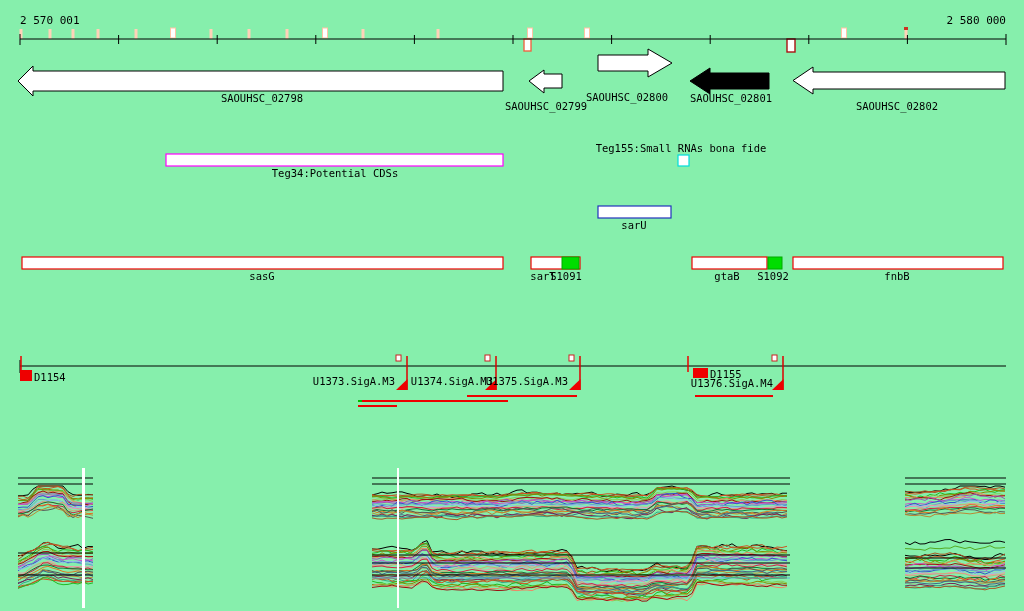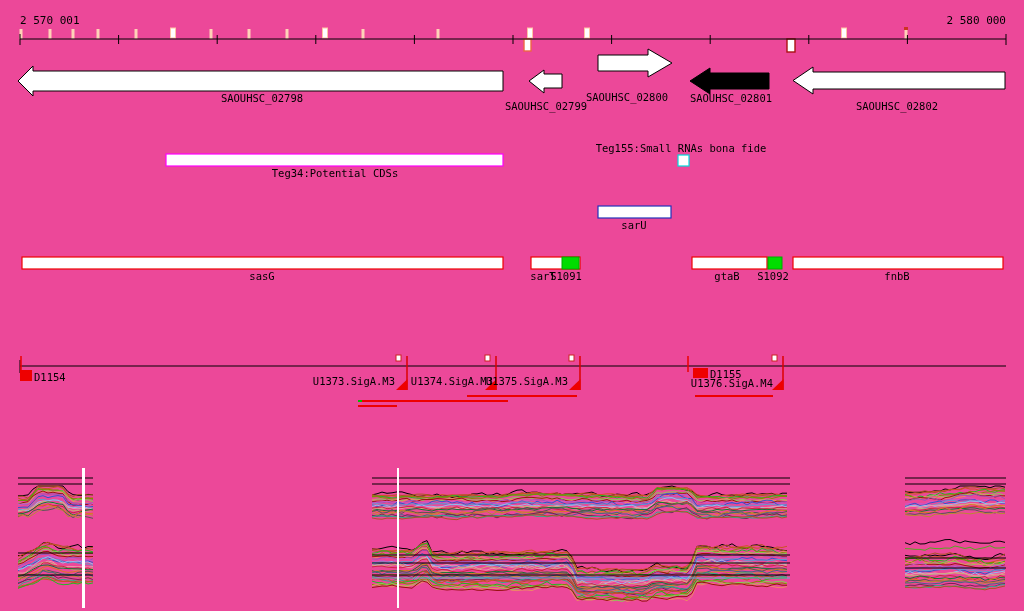--- a/index.html
+++ b/index.html
@@ -1,16 +1,16 @@
 <!DOCTYPE html>
 <html><head>
 <meta charset="utf-8">
 <style>
   html,body{margin:0;padding:0;background:#ffffff;}
-  .stage{position:relative;width:1024px;height:611px;background:#ec4899;overflow:hidden;text-align:right;}
+  .stage{position:relative;width:1024px;height:611px;background:#86efac;overflow:hidden;text-align:right;}
   svg{display:block;}
   text{font-family:"DejaVu Sans Mono","Liberation Mono",monospace;font-size:10.5px;fill:#000;}
   text.ruler-label{font-size:11px;}
 </style>
 </head>
 <body>
 
 <div class="stage">
   <svg id="scene" width="1024" height="611" viewBox="0 0 1024 611">
       <g>

